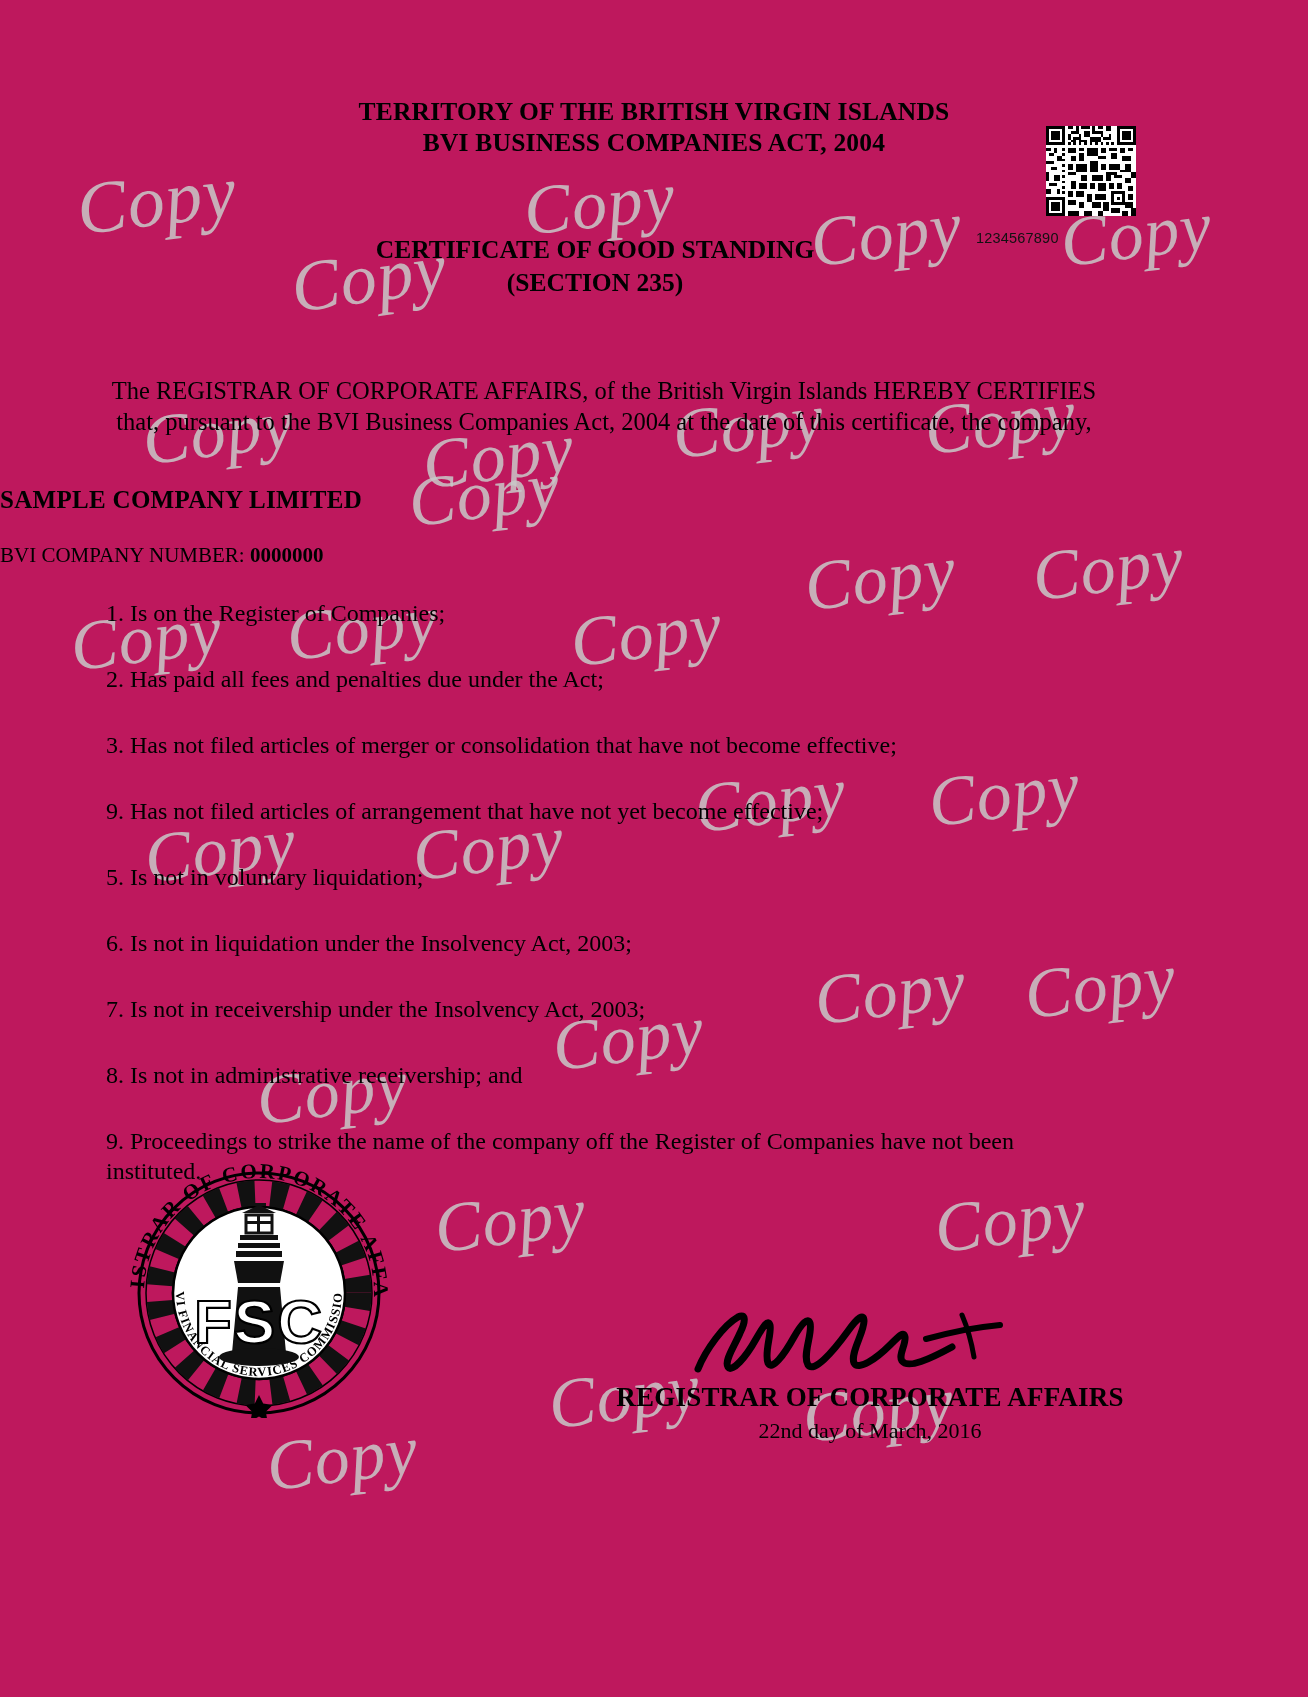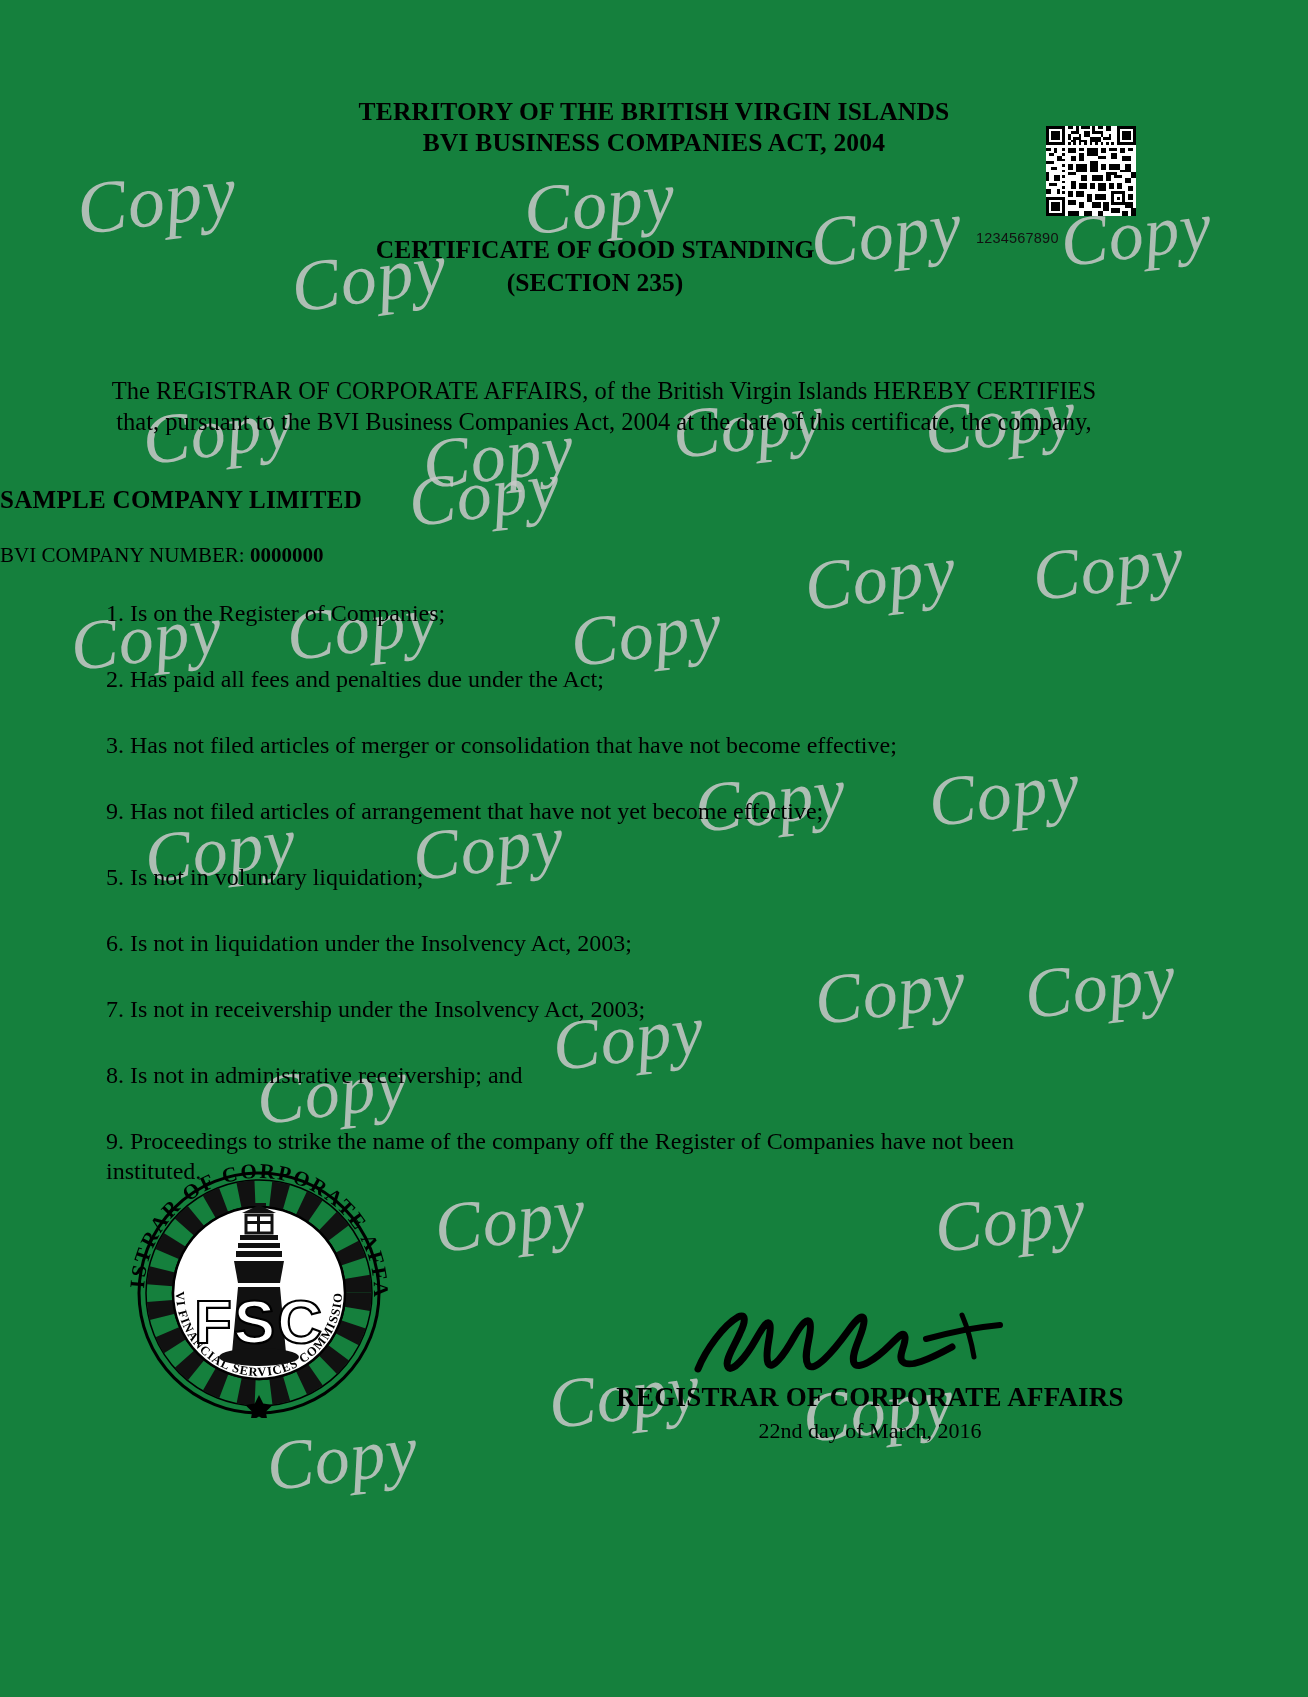--- a/index.html
+++ b/index.html
@@ -9,21 +9,21 @@
   }
   body {
     font-family: "Liberation Serif", "DejaVu Serif", serif;
     color: #000;
   }
 
   #page {
     position: relative;
     width: 1308px;
     height: 1697px;
-    background: #15803d;
+    background: #be185d;
     overflow: hidden;
   }
 
   
   #watermark-layer {
     position: absolute;
     inset: 0;
     pointer-events: none;
     z-index: 5;
   }

